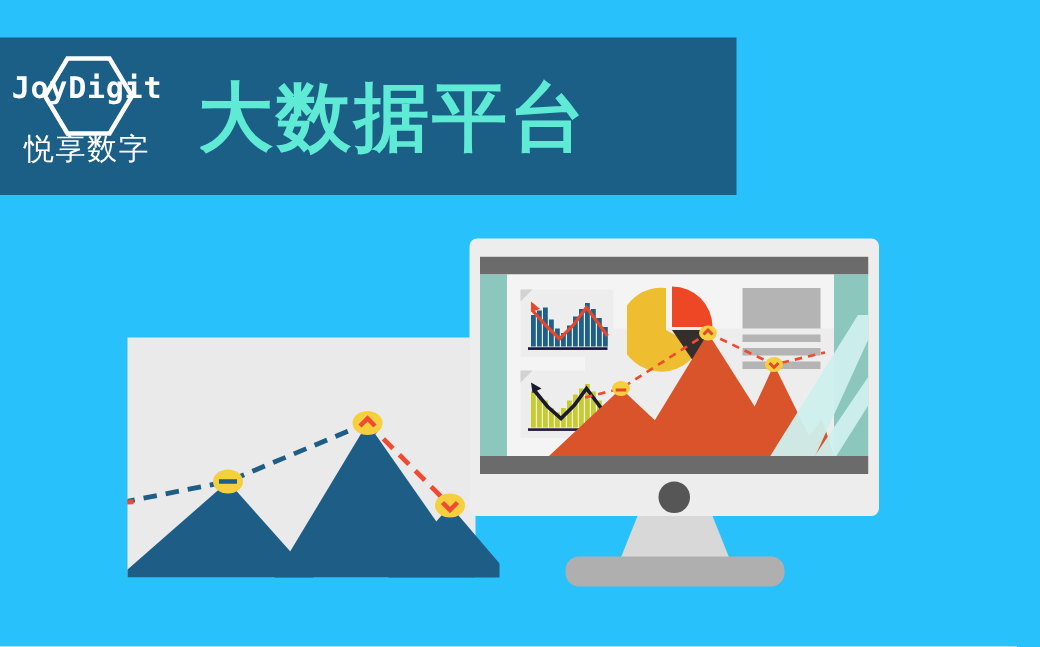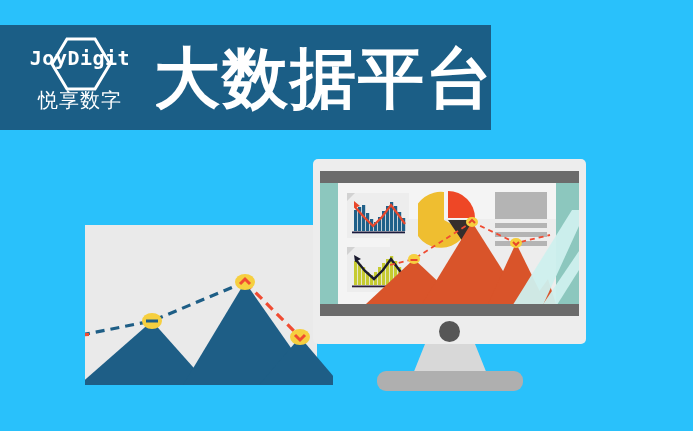--- a/index.html
+++ b/index.html
@@ -24,21 +24,21 @@
     width: 491px;
     height: 105px;
     background: #1B5E86;
     display: flex;
     align-items: center;
   }
   .logo-block {
     position: relative;
     width: 116px;
     height: 88px;
-    margin-left: 22px;
+    margin-left: 0;
     flex: 0 0 auto;
   }
   .logo-hex {
     position: absolute;
     left: 28px;
     top: 3px;
     width: 62px;
     height: 54px;
   }
   .logo-wordmark {
@@ -60,22 +60,22 @@
     top: 56px;
     width: 116px;
     text-align: center;
     color: #ffffff;
     font-size: 20px;
     font-weight: normal;
     letter-spacing: 1px;
     line-height: 1;
   }
   .banner-title {
-    color: #ffffff;
-    font-size: 66px;
+    color: #5eead4;
+    font-size: 50px;
     font-weight: bold;
     letter-spacing: 2px;
     margin-left: 16px;
     line-height: 1;
     white-space: nowrap;
   }
 
   
   .left-panel {
     position: absolute;

